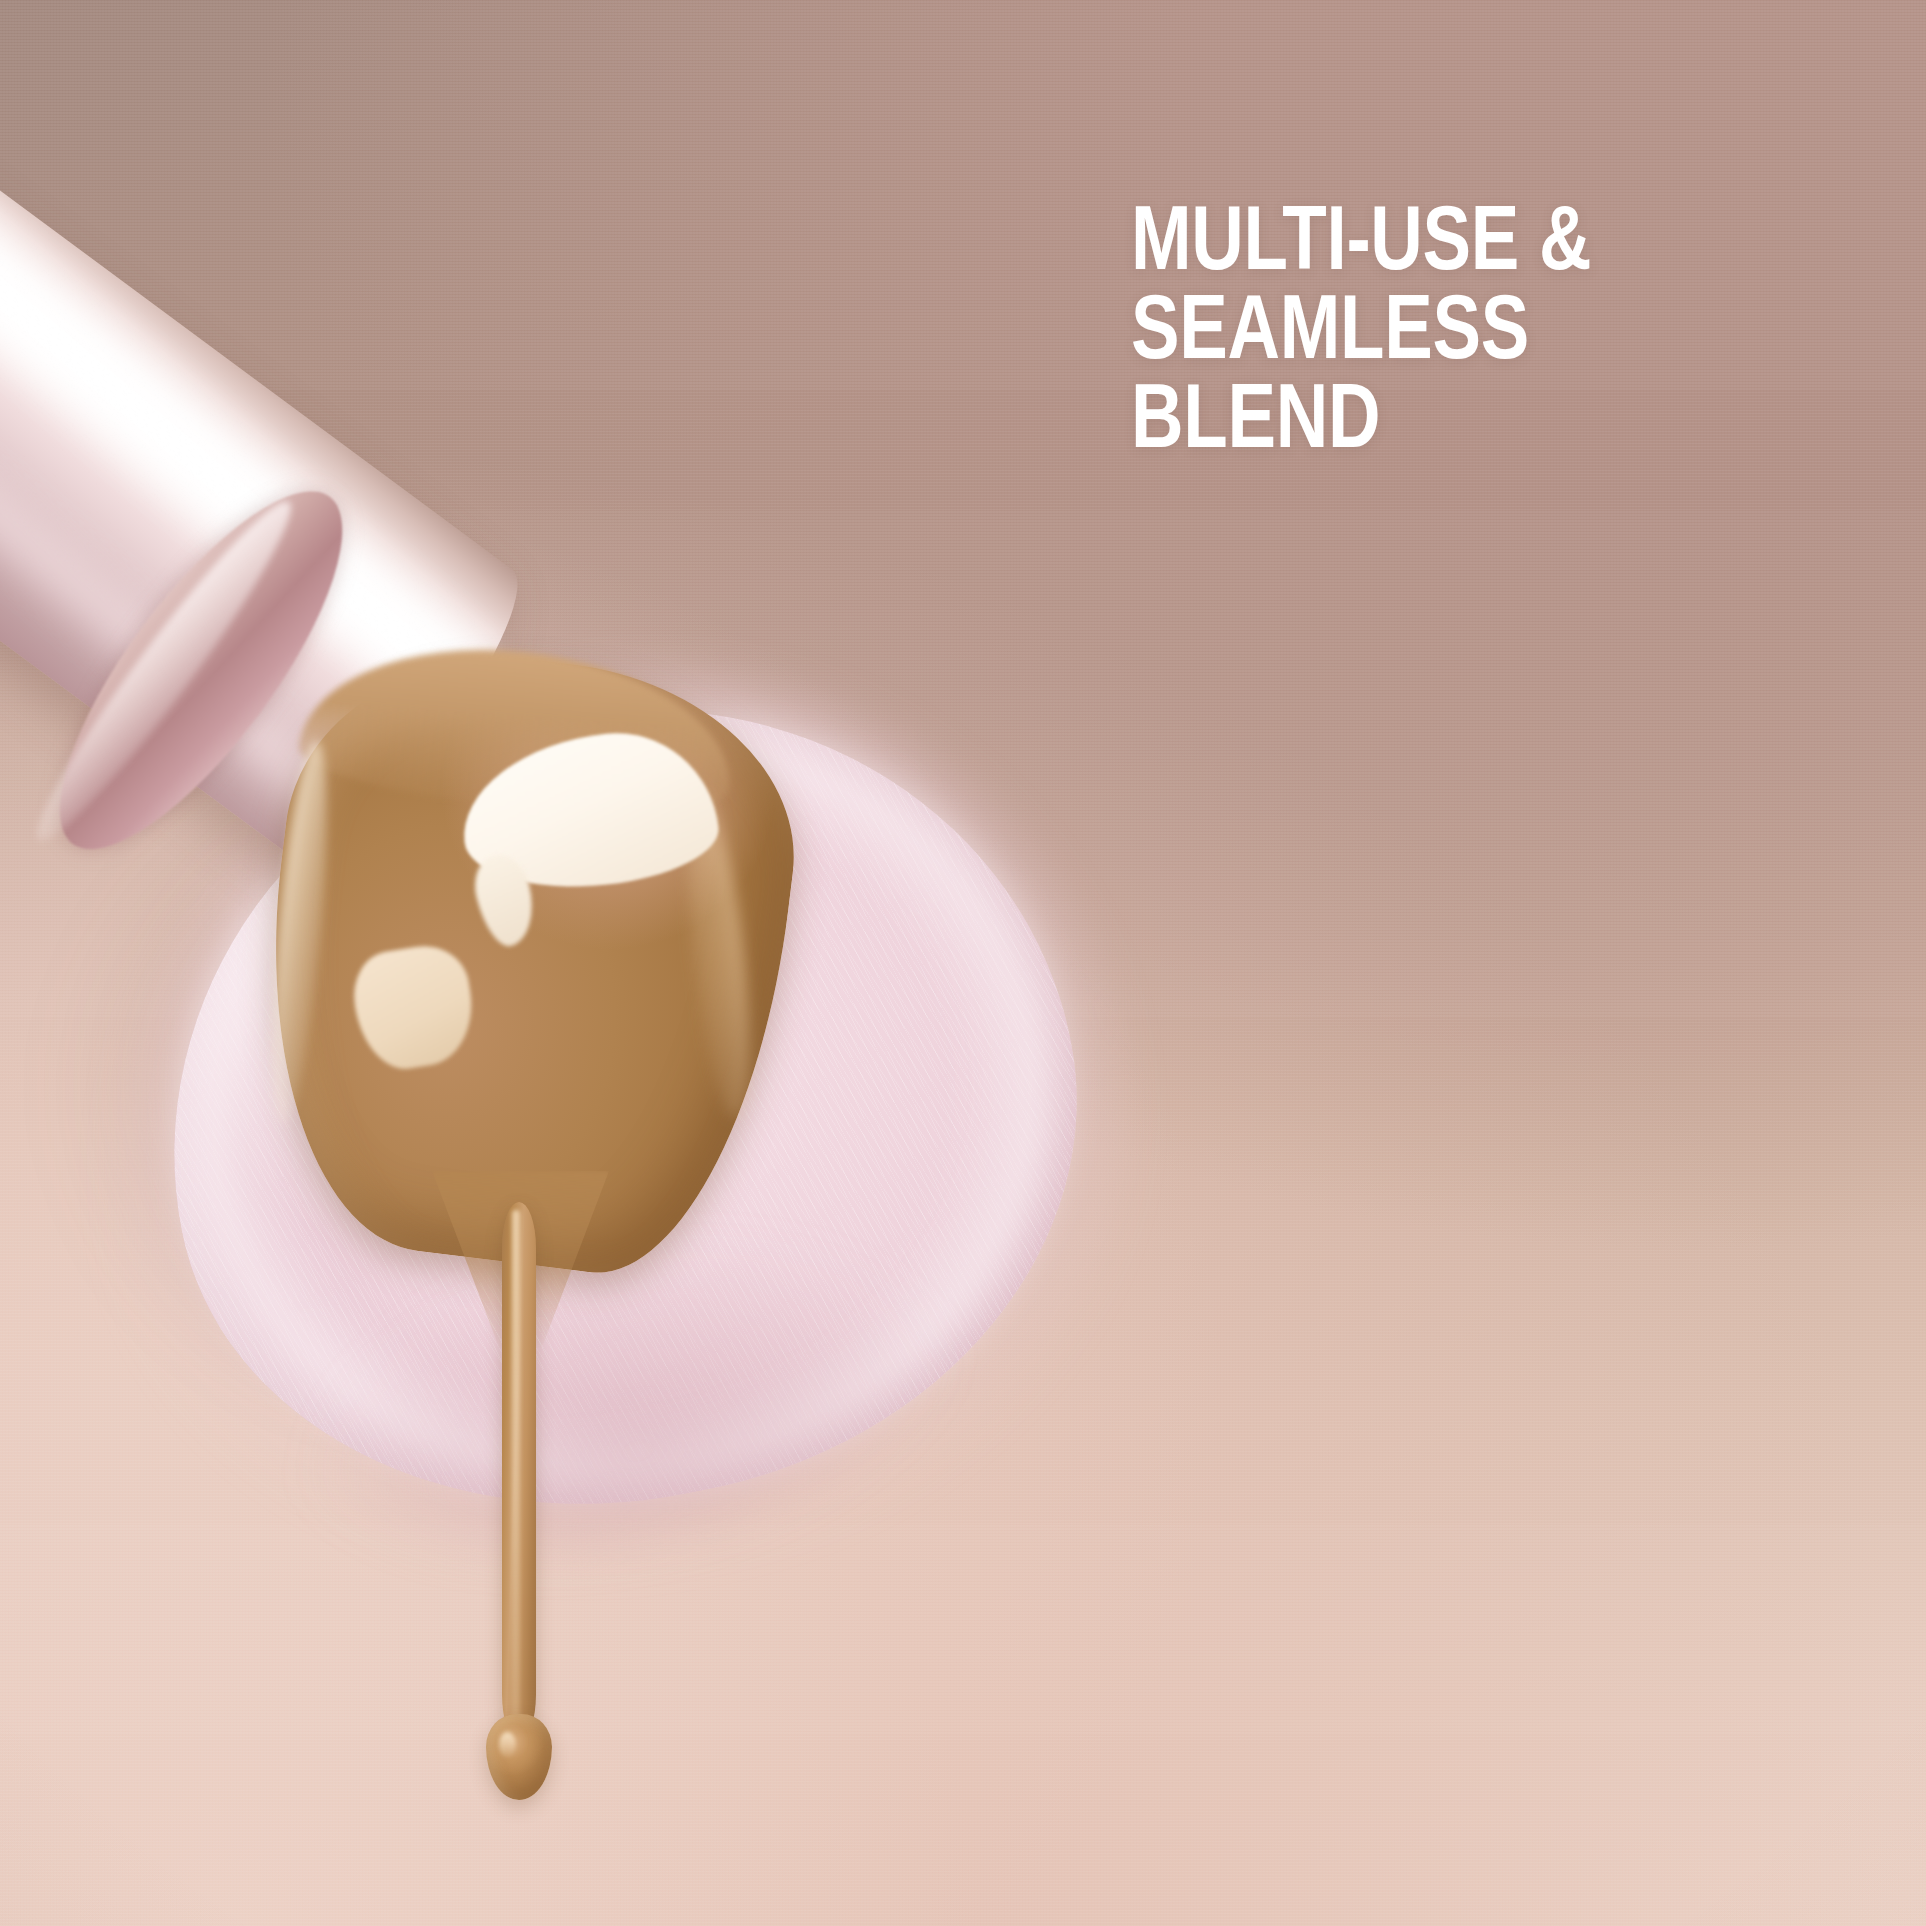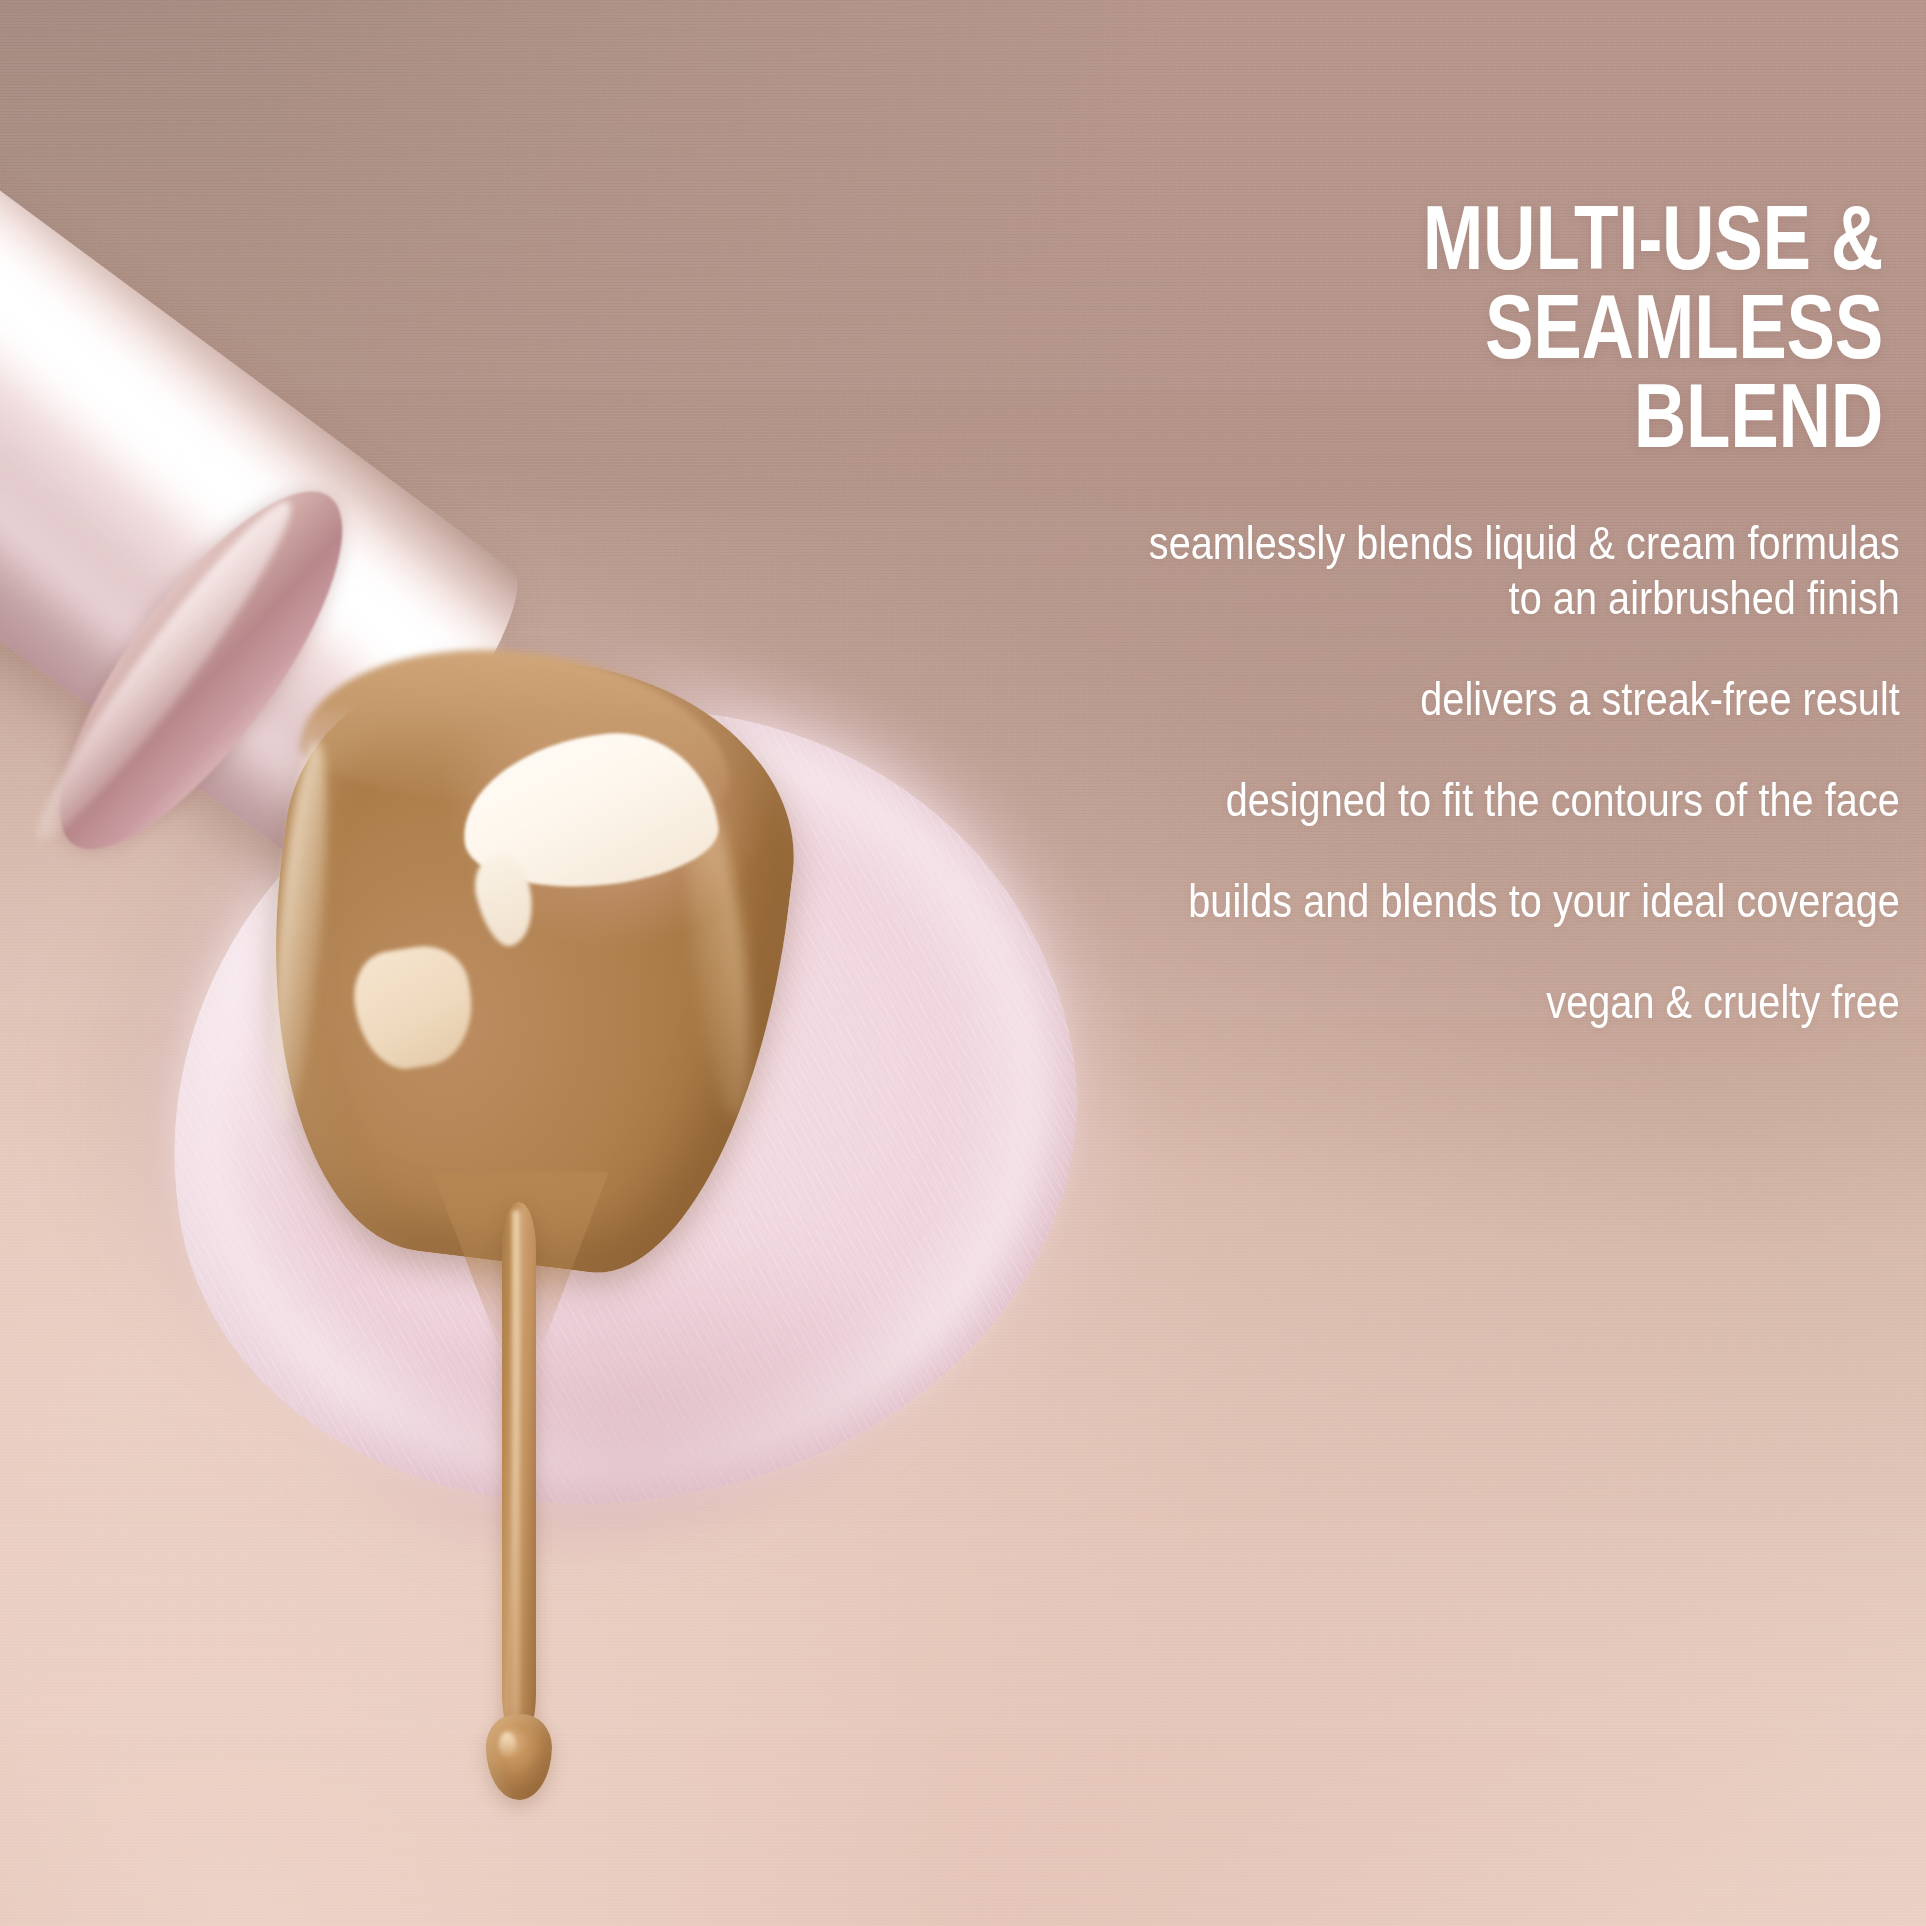--- a/index.html
+++ b/index.html
@@ -9,21 +9,20 @@
     font-family:"Liberation Sans", sans-serif;
     background:#c9a99c;
   }
 
   
   #canvas {
     position:relative;
     width:1926px; height:1926px;
     overflow:hidden;
     isolation:isolate;
-    text-align:right;
   }
 
   
   .bg-base {
     position:absolute; inset:0;
     background:
       radial-gradient(120% 95% at 88% 6%,  #b5948a 0%, #b5948a 22%, rgba(181,148,138,0) 62%),
       radial-gradient(130% 110% at 12% 100%, #eed3c7 0%, #e6c6b9 30%, rgba(230,198,185,0) 70%),
       linear-gradient(168deg, #a58b81 0%, #b09286 18%, #bb9c90 38%, #cdae9f 58%, #ddc1b2 76%, #e9cfc3 92%, #eed5c9 100%);
   }
@@ -367,23 +366,16 @@
   </div>
 
   <div id="copy">
 
     <h1 id="headline">
       <span class="hl-line">MULTI-USE &amp;</span>
       <span class="hl-line">SEAMLESS</span>
       <span class="hl-line">BLEND</span>
     </h1>
 
-    <div id="features">
-      <p class="feature">seamlessly blends liquid &amp; cream formulas to an airbrushed finish</p>
-      <p class="feature">delivers a streak-free result</p>
-      <p class="feature">designed to fit the contours of the face</p>
-      <p class="feature">builds and blends to your ideal coverage</p>
-      <p class="feature">vegan &amp; cruelty free</p>
-    </div>
 
   </div>
 </div>
 
 
 </body></html>

